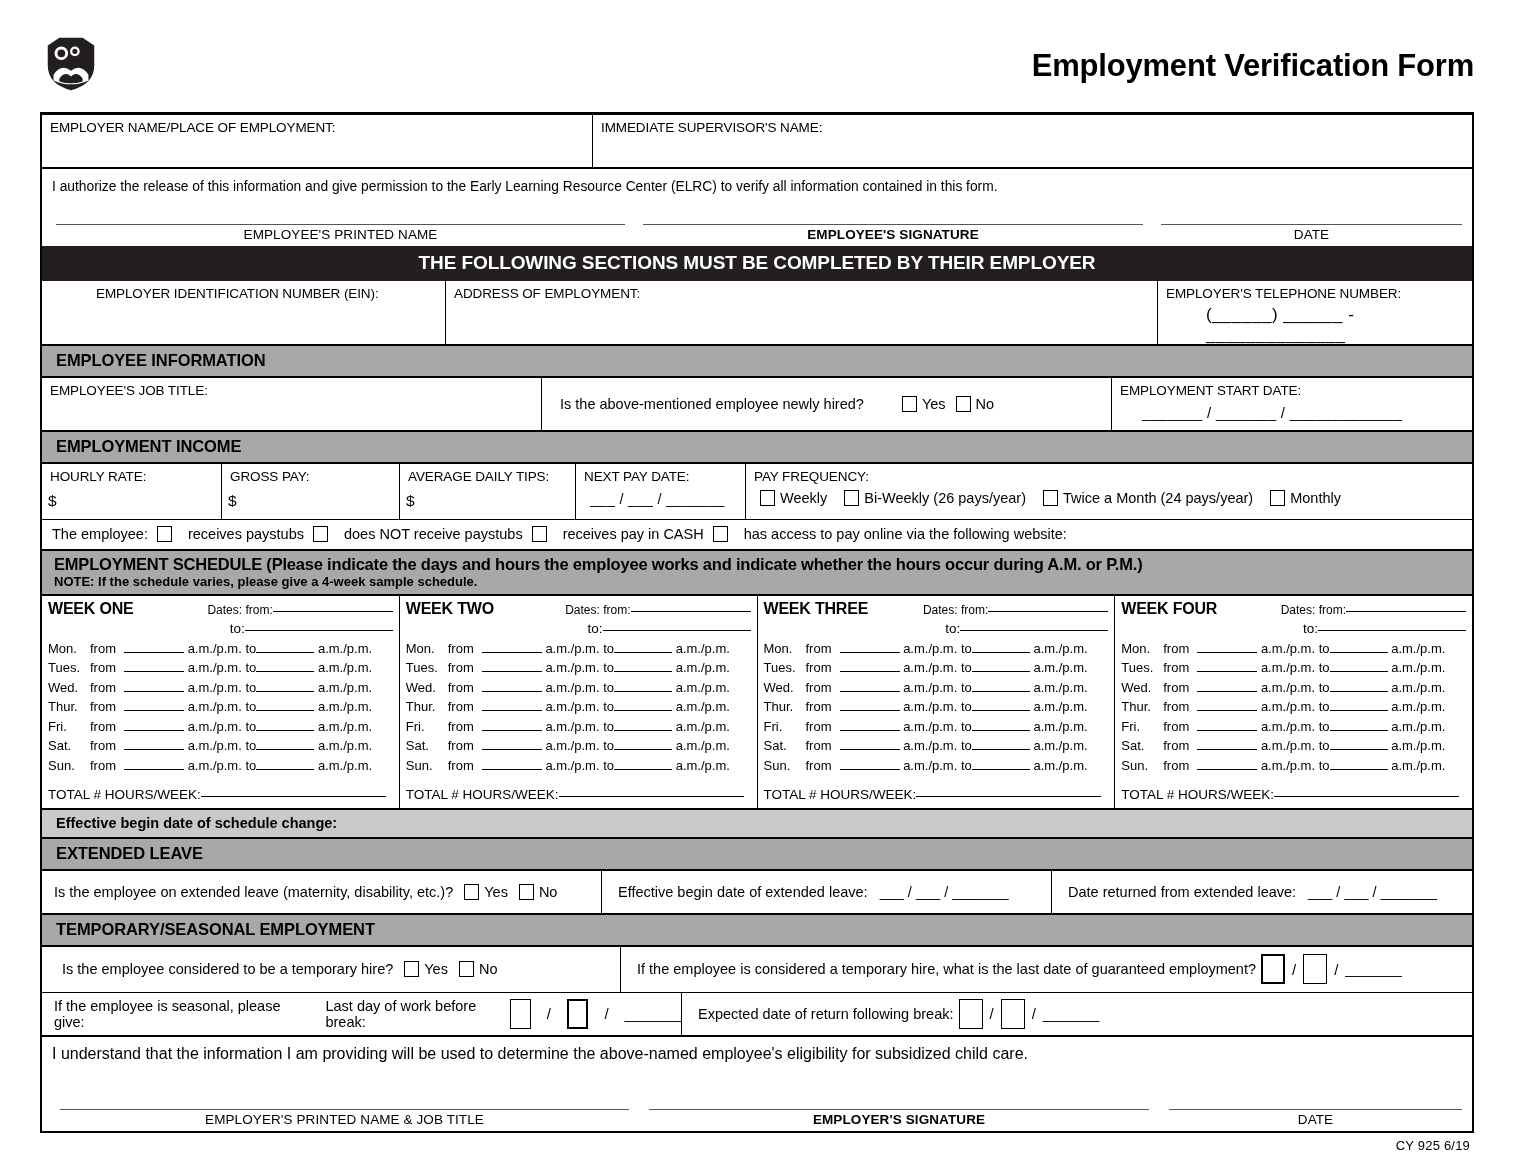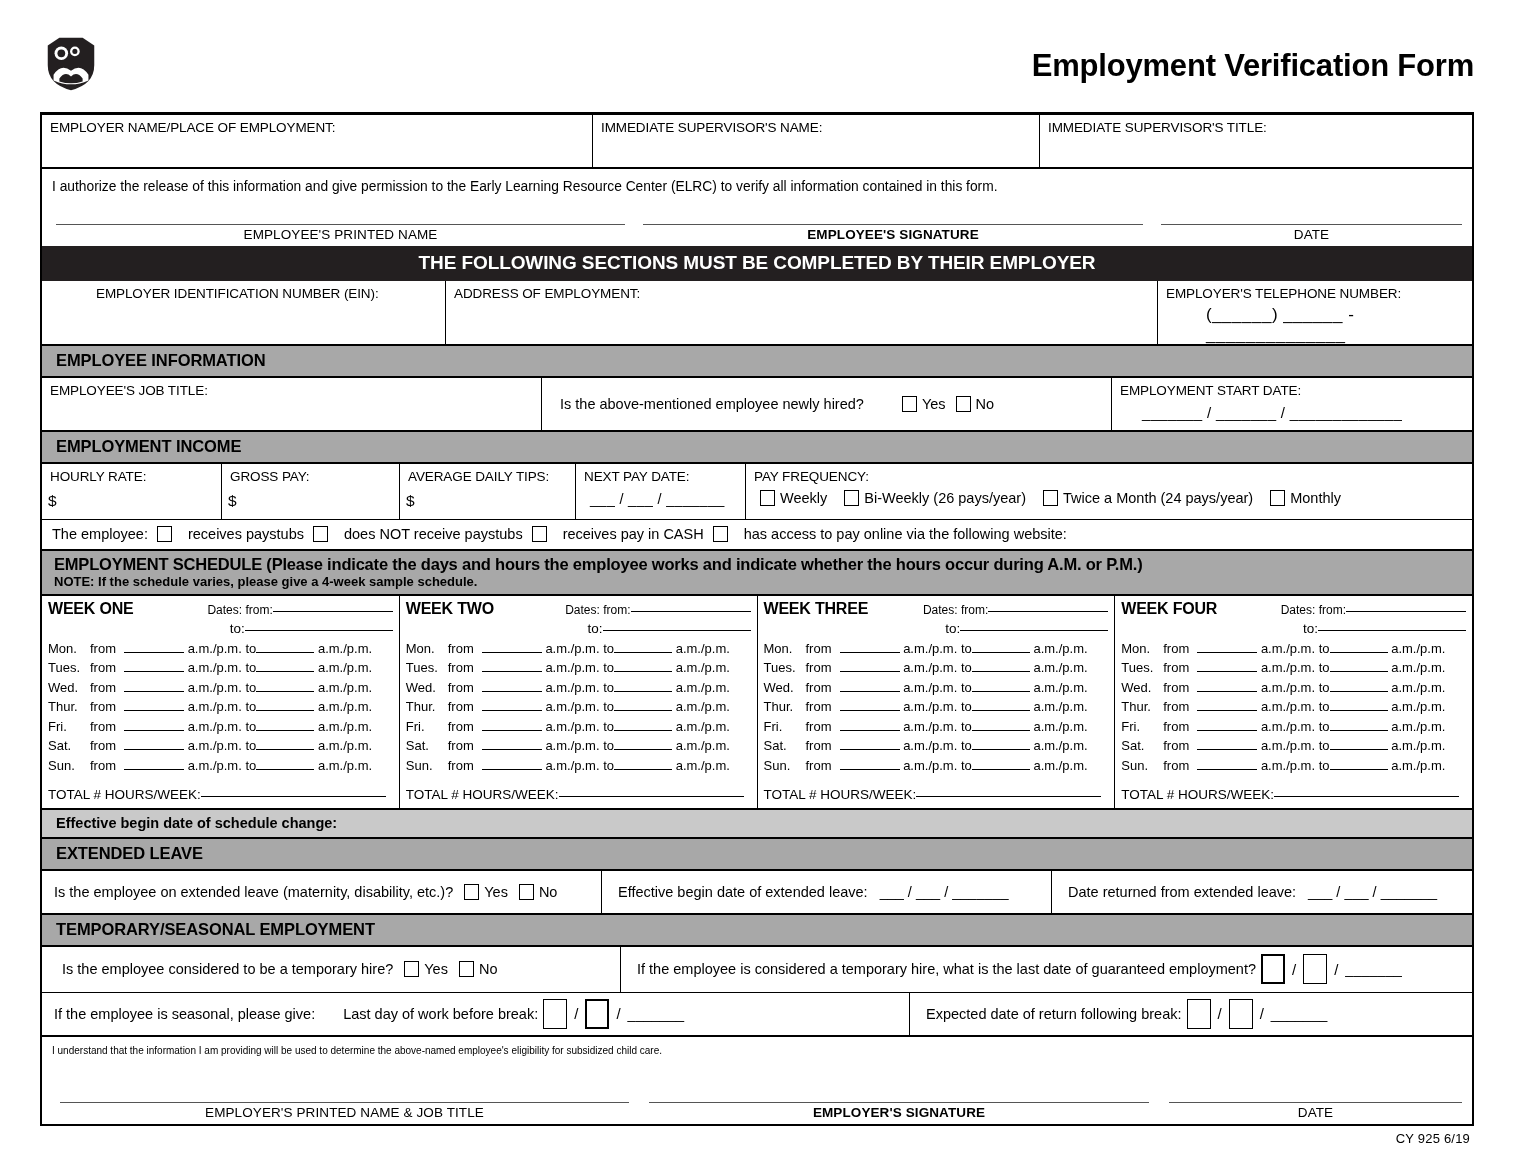--- a/index.html
+++ b/index.html
@@ -148,29 +148,29 @@
   .r-leave .cell:nth-child(2) { width: 450px; padding-left: 16px; }
   .r-leave .cell:nth-child(3) { flex: 1; padding-left: 16px; }
 
   
   .r-temp { height: 46px; }
   .r-temp .cell { display: flex; align-items: center; font-size: 14.5px; }
   .r-temp .cell:nth-child(1) { width: 571px; padding-left: 12px; gap: 11px; margin-left: 8px; }
   .r-temp .cell:nth-child(2) { flex: 1; padding-left: 16px; gap: 5px; }
   .r-seas { height: 44px; }
   .r-seas .cell { display: flex; align-items: center; font-size: 14.5px; }
-  .r-seas .cell:nth-child(1) { width: 868px; padding-left: 12px; gap: 5px; }
+  .r-seas .cell:nth-child(1) { width: 640px; padding-left: 12px; gap: 14px; }
   .r-seas .cell:nth-child(2) { flex: 1; padding-left: 16px; gap: 5px; }
 
   .box-in { display: inline-block; width: 24px; height: 30px;
      border: 2px solid #000; background: #fff; vertical-align: -8px; }
   .box-in.thin { border: 1.4px solid #000; }
   .sl { font-size: 15px; padding: 0 2px; }
 
-  .understand { font-size: 10px; padding: 8px 0 0 10px; }
+  .understand { font-size: 16px; padding: 8px 0 0 10px; }
   .foot-sigs { display: flex; padding: 46px 10px 4px 18px; gap: 20px; }
 
   .formcode { text-align: right; font-size: 13px; margin: 5px 48px 0 0; letter-spacing: 0.2px; }
 </style>
 </head>
 <body>
 
 <div class="page">
 
   <div class="header">
@@ -189,23 +189,20 @@
   </div>
 
   <div class="form">
 
     <div class="row r-top brd-b">
       <div class="cell">
         <div class="lbl">EMPLOYER NAME/PLACE OF EMPLOYMENT:</div>
       </div>
       <div class="cell">
         <div class="lbl">IMMEDIATE SUPERVISOR'S NAME:</div>
-      </div>
-      <div class="cell">
-        <div class="lbl">IMMEDIATE SUPERVISOR'S TITLE:</div>
       </div>
     </div>
 
     <div>
       <div class="authorize">I authorize the release of this information and give permission to the Early Learning Resource Center (ELRC) to verify all information contained in this form.</div>
       <div class="sig-row">
         <div class="sig s1">
           <div class="line"></div>
           <div class="cap">EMPLOYEE'S PRINTED NAME</div>
         </div>

